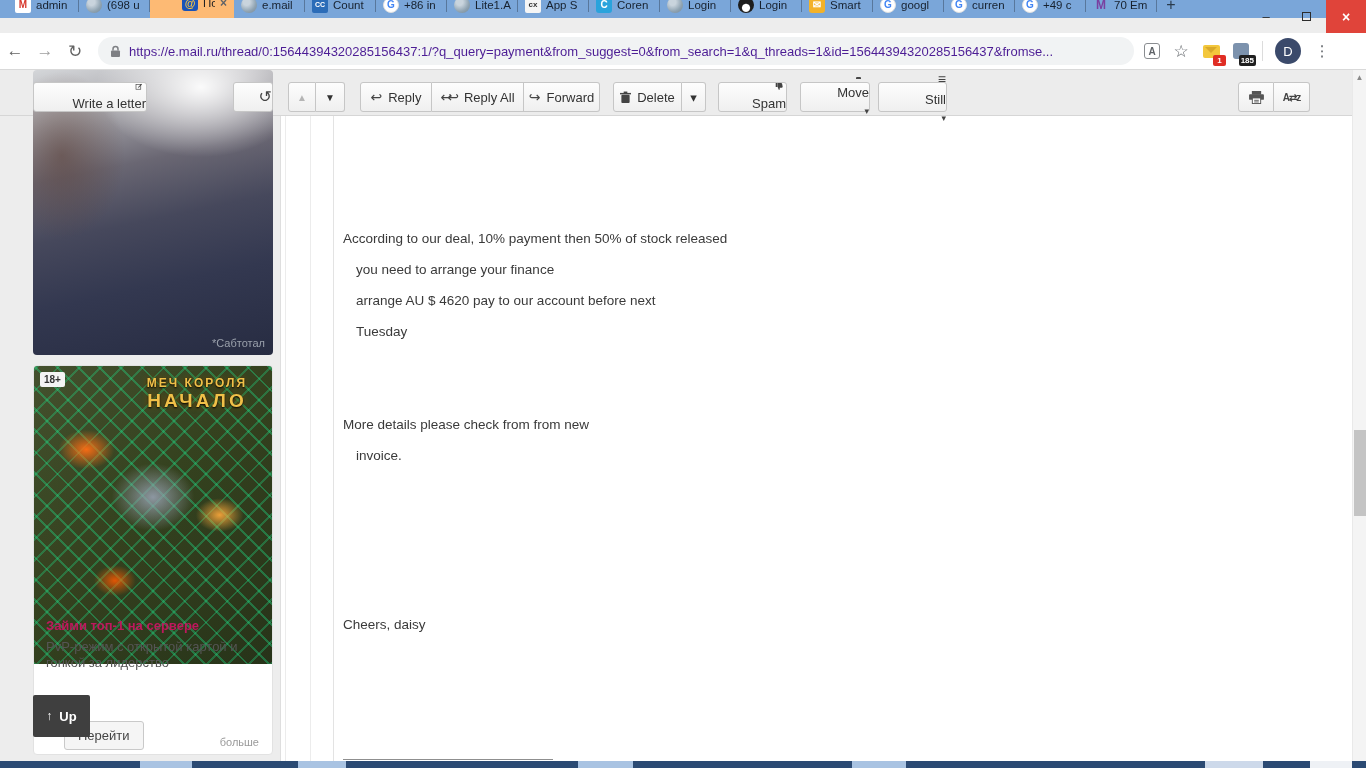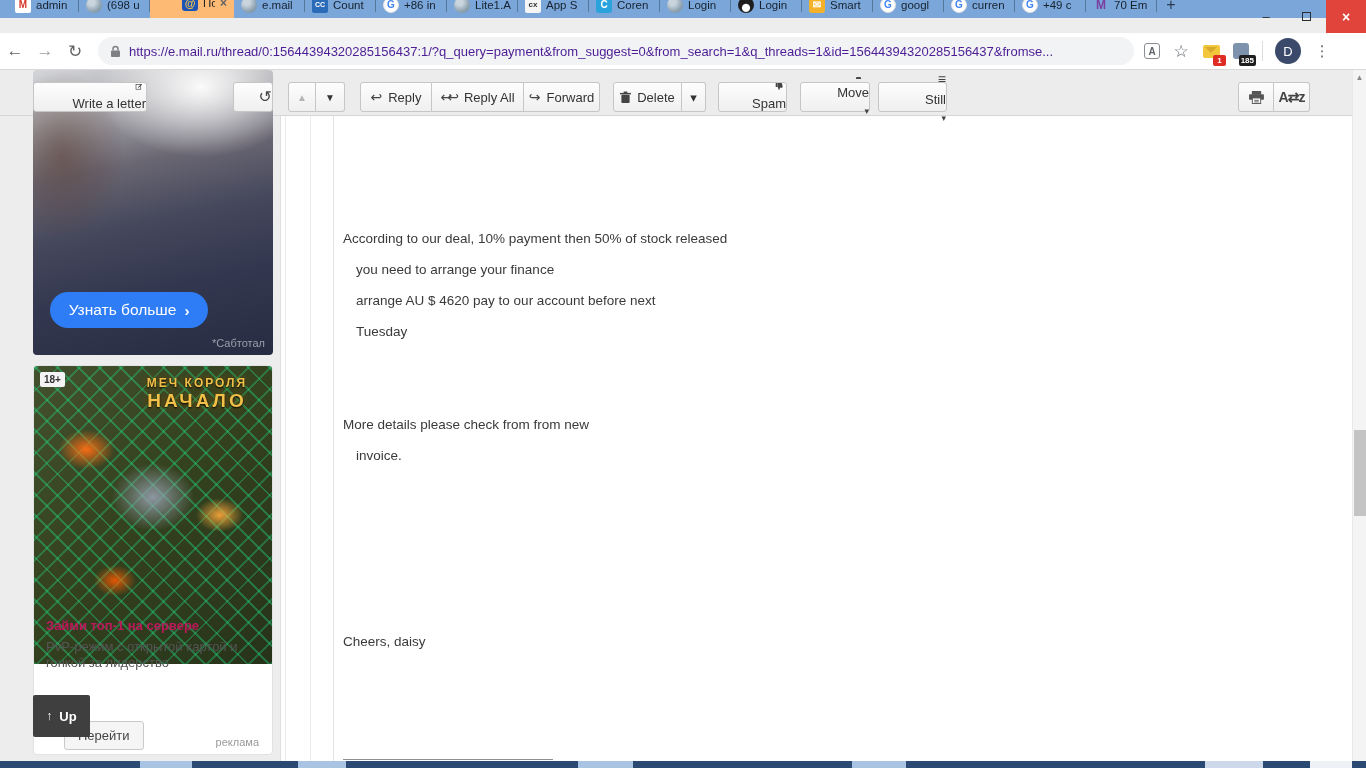--- a/index.html
+++ b/index.html
@@ -65,21 +65,21 @@
          display:flex; align-items:flex-end; justify-content:center; gap:6px;flex-direction:column; }
   .bgroup { position:absolute; top:82px; height:30px; display:flex; }
   .bgroup .gbtn { height:30px; background:linear-gradient(#fdfdfd,#efefef); border:1px solid #c6c6c6;
                   border-left:none; font-size:13px; color:#333; display:flex; align-items:center; justify-content:center; gap:6px; }
   .bgroup .gbtn:first-child { border-left:1px solid #c6c6c6; border-radius:3px 0 0 3px; }
   .bgroup .gbtn:last-child { border-radius:0 3px 3px 0; }
   .caret { font-size:9px; color:#444; }
   .aicon { font-size:14px; color:#444; line-height:1; }
   .ic-folder { width:13px; height:9px; background:#474747; border-radius:1px; position:relative; }
   .ic-folder::before { content:""; position:absolute; top:-2px; left:0; width:5px; height:2px; background:#474747; border-radius:1px 1px 0 0; }
-  .tr-letters { font-size:14px; font-weight:bold; color:#444; letter-spacing:-1px; }
+  .tr-letters { font-size:10px; font-weight:bold; color:#444; letter-spacing:-1px; }
 
   
   .panel { position:absolute; left:280px; top:116px; width:1072px; height:645px; background:#fff; border-left:1px solid #dedede; }
   .vline { position:absolute; top:116px; height:645px; width:1px; background:#ececec; }
   .msgborder { position:absolute; left:333px; top:116px; height:645px; width:1px; background:#e3e3e3; }
   .eline { position:absolute; font-size:13.5px; color:#3a3a3a; white-space:nowrap; }
   .sigline { position:absolute; left:343px; top:759px; width:210px; height:1px; background:#8f8f8f; }
 
   
   .sbar { position:absolute; right:0; top:70px; width:14px; height:698px; background:#f4f4f4; border-left:1px solid #e9e9e9; }
@@ -246,43 +246,39 @@
 <div class="vline" style="left:285px;"></div>
 <div class="vline" style="left:310px;"></div>
 <div class="msgborder"></div>
 
 <div class="eline" style="left:343px; top:231px;">According to our deal, 10% payment then 50% of stock released</div>
 <div class="eline" style="left:356px; top:262px;">you need to arrange your finance</div>
 <div class="eline" style="left:356px; top:293px;">arrange AU $ 4620 pay to our account before next</div>
 <div class="eline" style="left:356px; top:324px;">Tuesday</div>
 <div class="eline" style="left:343px; top:417px;">More details please check from from new</div>
 <div class="eline" style="left:356px; top:448px;">invoice.</div>
-<div class="eline" style="left:343px; top:634px;">Cheers, daisy</div>
+<div class="eline" style="left:343px; top:617px;">Cheers, daisy</div>
 <div class="sigline"></div>
 
 <div class="ad1">
-  <div class="ad1-cta">
-      <span>Узнать больше</span>
-      <span class="chev">›</span>
-    </div>
   <div class="ad1-note">*Сабтотал</div>
 </div>
 
 <div class="ad2">
   <div class="ad2-img">
     <div class="agebadge">18+</div>
     <div class="ad2-logo">
       <div class="l1">МЕЧ КОРОЛЯ</div>
       <div class="l2">НАЧАЛО</div>
     </div>
   </div>
   <div class="ad2-title">Займи топ-1 на сервере</div>
   <div class="ad2-desc">PvP-режим с открытой картой и гонкой за лидерство</div>
   <div class="ad2-cta">Перейти</div>
-  <div class="ad2-mark">реклама</div>
+  <div class="ad2-mark">больше</div>
 </div>
 
 <div class="upbtn">
   <span class="uparr">↑</span>
   <span>Up</span>
 </div>
 
 <div class="btn" style="left:33px; width:114px;">
   <svg width="14" height="14" viewBox="0 0 14 14">
       <rect x="1" y="3" width="9.5" height="9.5" fill="none" stroke="#444" stroke-width="1.3"></rect>

